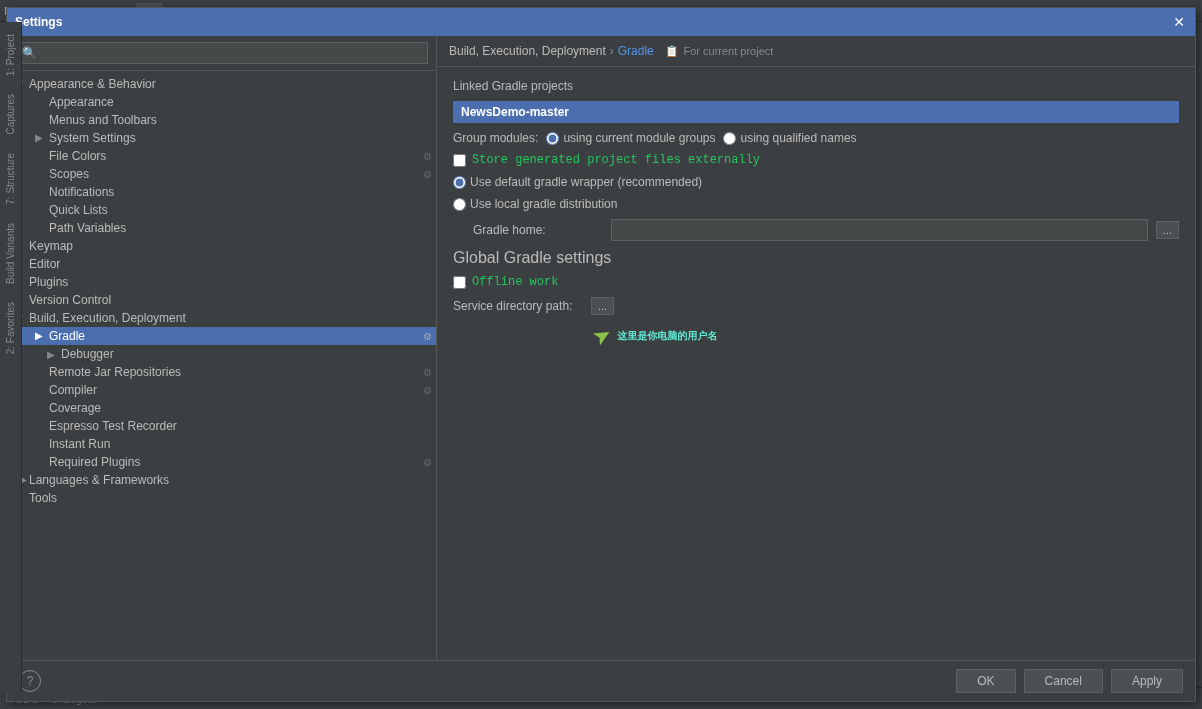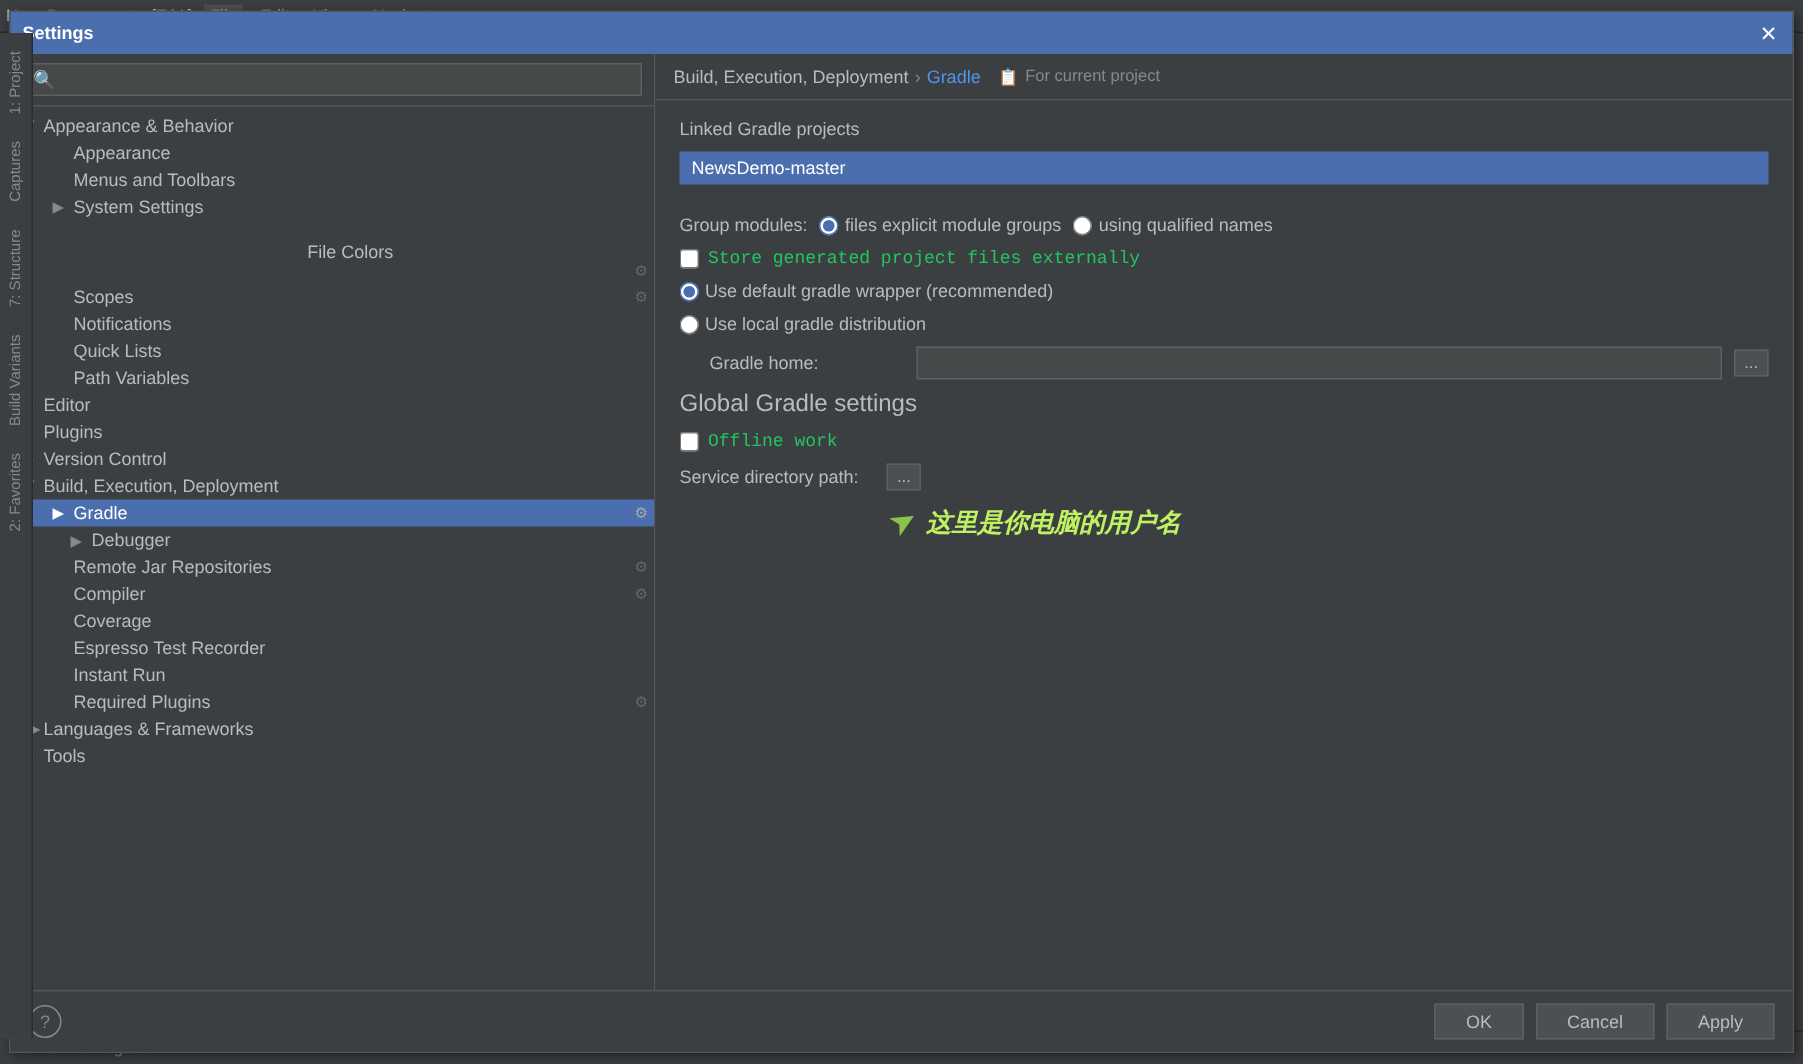--- a/index.html
+++ b/index.html
@@ -50,21 +50,21 @@
     
     .breadcrumb { padding: 8px 12px; display: flex; align-items: center; gap: 4px; border-bottom: 1px solid #555555; flex-shrink: 0; }
     .breadcrumb-item { color: #bbbbbb; font-size: 12px; }
     .breadcrumb-sep { color: #888; font-size: 12px; }
     .breadcrumb-link { color: #5394ec; font-size: 12px; cursor: pointer; }
     .breadcrumb-current-project { display: flex; align-items: center; gap: 4px; color: #888; font-size: 11px; margin-left: 8px; }
 
     
     .content { flex: 1; overflow-y: auto; padding: 12px 16px; }
     .section-label { color: #bbbbbb; font-size: 12px; margin-bottom: 8px; }
-    .linked-projects-list { margin-bottom: 20px; }
+    .linked-projects-list { margin-bottom: 8px; font-weight: bold; }
     .linked-project-item { background: #4b6eaf; color: #ffffff; padding: 4px 8px; font-size: 12px; cursor: pointer; }
 
     .project-level-label { color: #bbbbbb; font-size: 12px; margin-bottom: 10px; margin-top: 4px; }
 
     .radio-group { display: flex; align-items: center; gap: 8px; margin-bottom: 8px; flex-wrap: wrap; }
     .radio-group label { font-size: 12px; color: #bbbbbb; display: flex; align-items: center; gap: 4px; cursor: pointer; }
     .radio-group input[type="radio"] { accent-color: #4b6eaf; cursor: pointer; }
 
     .checkbox-group { display: flex; align-items: center; gap: 6px; margin-bottom: 8px; }
     .checkbox-group label { font-size: 12px; color: #22c55e; cursor: pointer; font-family: Liberation Mono, monospace; }
@@ -148,21 +148,21 @@
               <span class="tree-label">Appearance</span>
             </div>
             <div class="tree-item" style="padding-left:28px;">
               <span class="tree-arrow empty"></span>
               <span class="tree-label">Menus and Toolbars</span>
             </div>
             <div class="tree-item" style="padding-left:28px;">
               <span class="tree-arrow closed"></span>
               <span class="tree-label">System Settings</span>
             </div>
-            <div class="tree-item" style="padding-left:28px;flex-direction:column;">
+            <div class="tree-item" style="padding-left:28px;">
               <span class="tree-arrow empty"></span>
               <span class="tree-label">File Colors</span>
               <span class="tree-gear">⚙</span>
             </div>
             <div class="tree-item" style="padding-left:28px;">
               <span class="tree-arrow empty"></span>
               <span class="tree-label">Scopes</span>
               <span class="tree-gear">⚙</span>
             </div>
             <div class="tree-item" style="padding-left:28px;">
@@ -171,20 +171,24 @@
             </div>
             <div class="tree-item" style="padding-left:28px;">
               <span class="tree-arrow empty"></span>
               <span class="tree-label">Quick Lists</span>
             </div>
             <div class="tree-item" style="padding-left:28px;">
               <span class="tree-arrow empty"></span>
               <span class="tree-label">Path Variables</span>
             </div>
 
+            <div class="tree-item" style="padding-left:8px;">
+              <span class="tree-arrow empty"></span>
+              <span class="tree-label">Keymap</span>
+            </div>
 
             <div class="tree-item" style="padding-left:8px;">
               <span class="tree-arrow closed"></span>
               <span class="tree-label">Editor</span>
             </div>
 
             <div class="tree-item" style="padding-left:8px;">
               <span class="tree-arrow empty"></span>
               <span class="tree-label">Plugins</span>
             </div>
@@ -267,21 +271,21 @@
             <div class="section-label">Linked Gradle projects</div>
             <div class="linked-projects-list">
               <div class="linked-project-item">NewsDemo-master</div>
             </div>
 
 
             <div class="radio-group">
               <span class="form-label" style="min-width:auto;">Group modules:</span>
               <label>
                 <input type="radio" name="group-modules" checked="" style="">
-                <span>files explicit module groups</span>
+                <span>using current module groups</span>
               </label>
               <label>
                 <input type="radio" name="group-modules" style="">
                 <span>using qualified names</span>
               </label>
             </div>
 
             <div class="checkbox-group">
               <input type="checkbox" style="">
               <label>Store generated project files externally</label>
@@ -315,21 +319,21 @@
             </div>
 
             <div style="position:relative;">
               <div class="form-row">
                 <span class="form-label">Service directory path:</span>
                 <button class="browse-btn">...</button>
               </div>
 
               <div style="display:flex; align-items:center; margin-left: 140px; margin-top: 4px;">
                 <span style="color:#8bc34a; font-size:22px; transform: rotate(-30deg); display:inline-block; margin-right:6px;">➤</span>
-                <span style="color:#bef264; font-size:17px; font-weight:bold;font-style:italic;">这里是你电脑的用户名</span>
+                <span style="color:#5eead4; font-size:10px; font-weight:bold;">这里是你电脑的用户名</span>
               </div>
             </div>
 
           </div>
 
         </div>
 
       </div>
 
       <div class="dialog-footer">

